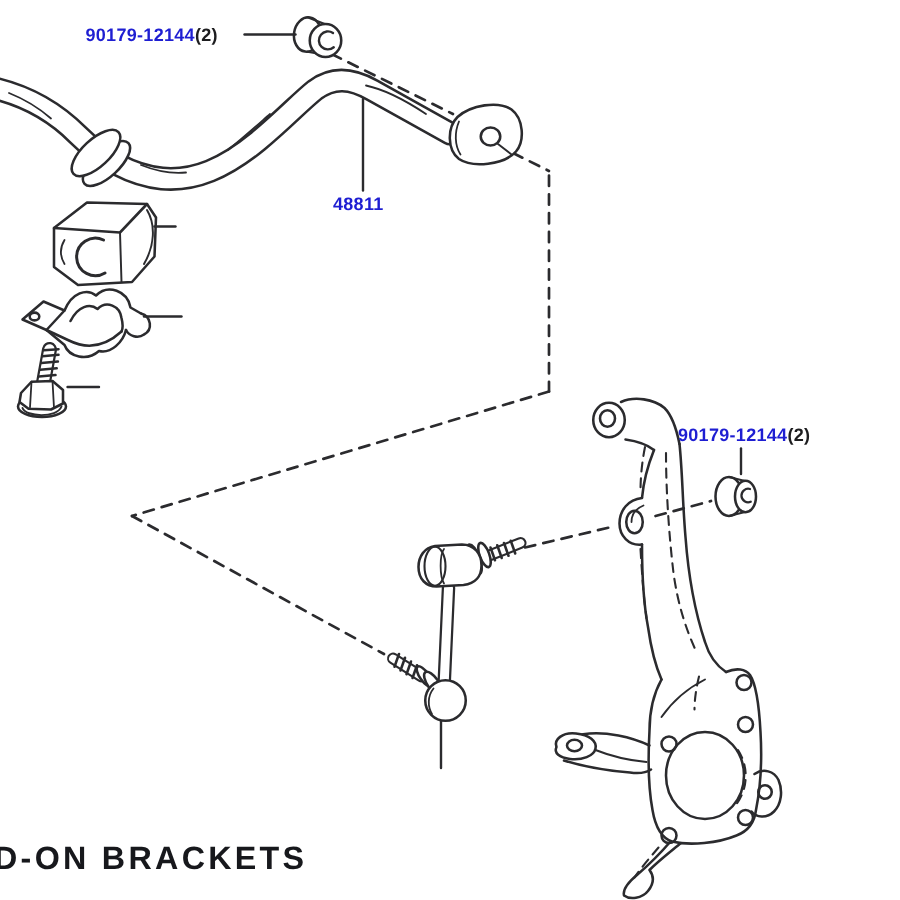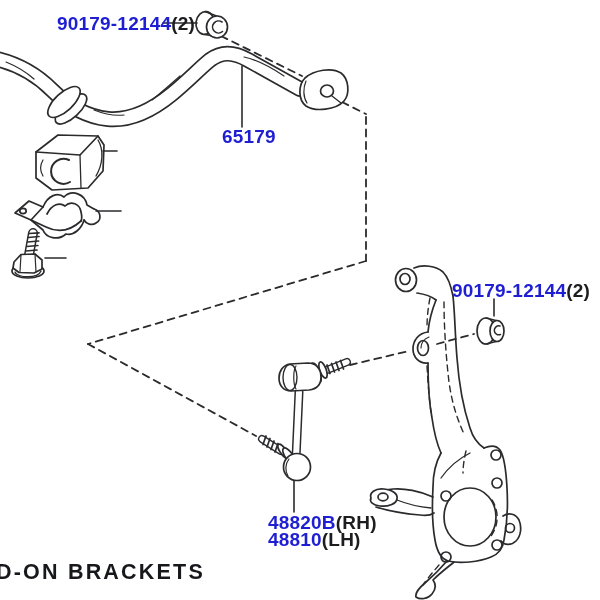--- a/index.html
+++ b/index.html
@@ -1,19 +1,19 @@
 <!DOCTYPE html>
 <html><head>
 <meta charset="utf-8">
 <style>
   html,body{margin:0;padding:0;background:#fff;}
   .stage{position:relative;width:600px;height:600px;background:#ffffff;overflow:hidden;
          font-family:"Liberation Sans", sans-serif;}
   .stage svg{position:absolute;left:0;top:0;}
-  .callout{position:absolute;white-space:nowrap;font-size:19px;line-height:17px;
+  .callout{position:absolute;white-space:nowrap;font-size:12px;line-height:17px;
            font-weight:700;color:#1e1ed2;letter-spacing:0.2px;}
   .callout .num{color:#1e1ed2;cursor:pointer;}
   .callout .sfx{color:#1d1d1f;font-weight:600;}
   .footer-title{position:absolute;left:-4px;top:560px;font-size:21.5px;font-weight:800;
            letter-spacing:2.2px;color:#17181c;}
 </style>
 </head>
 <body>
 
 <div class="stage">
@@ -180,30 +180,26 @@
       <path d="M294,481 L294,512"></path>
     </g>
   </g>
 </svg>
 
   <div class="callout" style="left:57px;top:15px">
     <span class="num">90179-12144</span><span class="sfx">(2)</span>
   </div>
 
   <div class="callout" style="left:222px;top:128px">
-    <span class="num">65179</span>
+    <span class="num">48811</span>
   </div>
 
 
 
 
   <div class="callout" style="left:452px;top:282px">
     <span class="num">90179-12144</span><span class="sfx">(2)</span>
   </div>
 
-  <div class="callout" style="left:268px;top:514px">
-    <div><span class="num">48820B</span><span class="sfx">(RH)</span></div>
-    <div><span class="num">48810</span><span class="sfx">(LH)</span></div>
-  </div>
 
   <div class="footer-title">D-ON BRACKETS</div>
 
 </div>
 
 </body></html>

